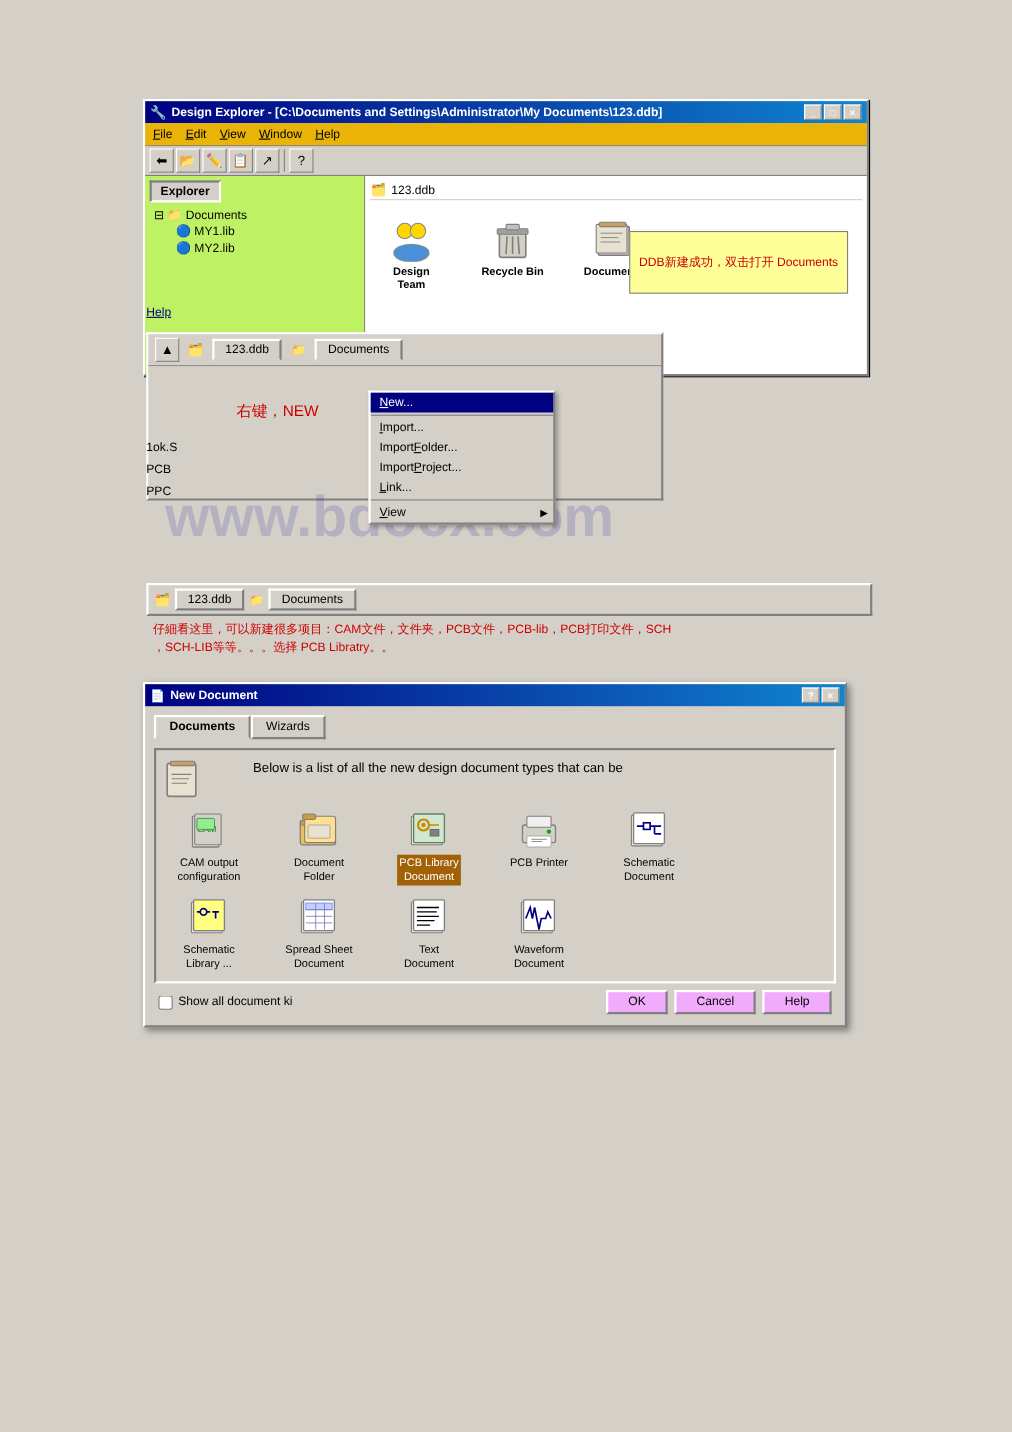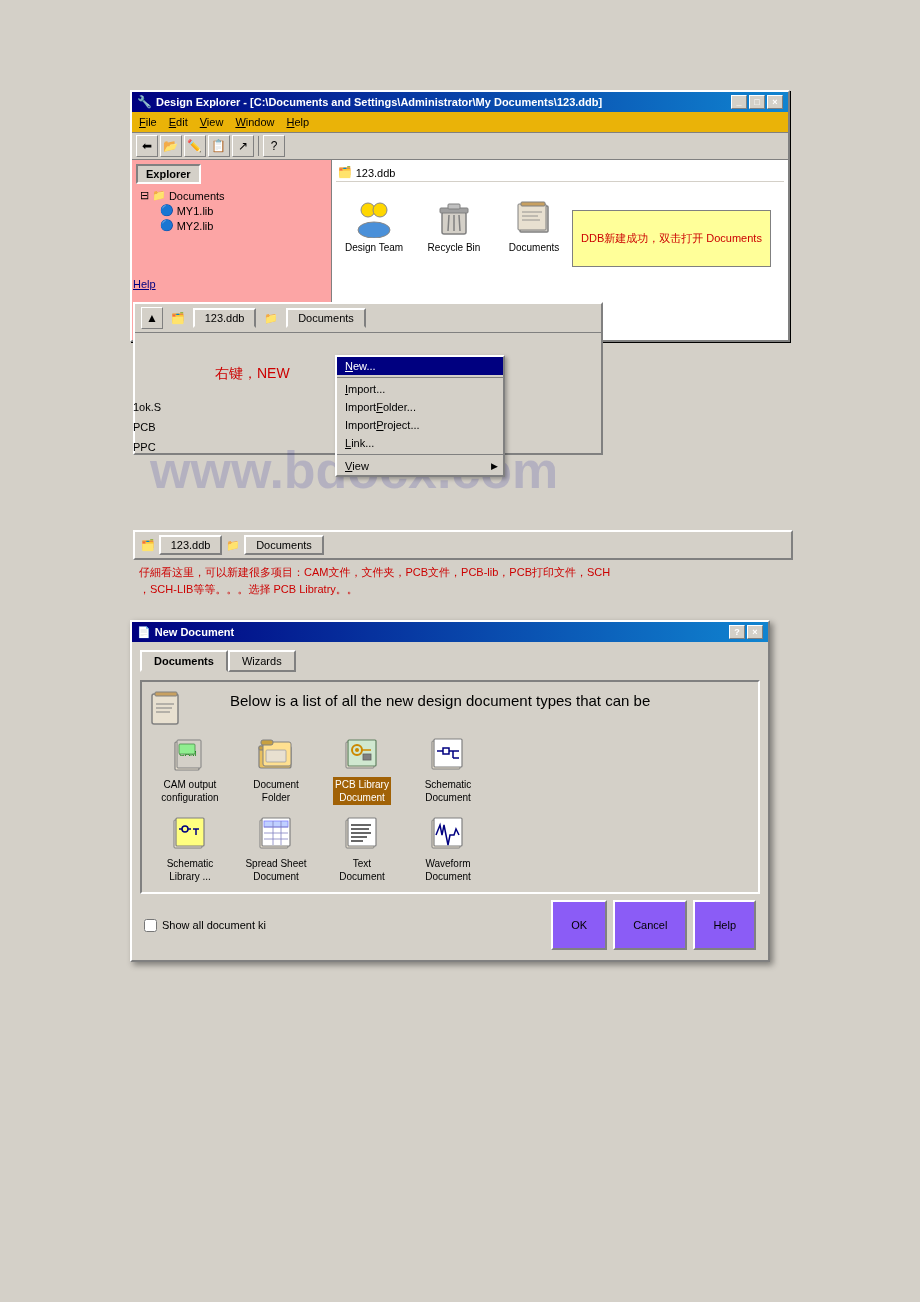--- a/index.html
+++ b/index.html
@@ -106,21 +106,21 @@
       margin: 0 2px;
     }
 
     .main-content {
       display: flex;
       height: 180px;
     }
 
     .explorer-panel {
       width: 200px;
-      background: #fca5a5;
+      background: #bef264;
       border-right: 1px solid #808080;
       padding: 4px;
     }
 
     .explorer-header {
       background: #d4d0c8;
       border: 2px solid;
       border-color: #808080 #ffffff #ffffff #808080;
       padding: 2px 8px;
       font-weight: bold;
@@ -147,22 +147,23 @@
       display: flex;
       align-items: center;
       gap: 4px;
       margin-bottom: 8px;
       padding: 2px;
       border-bottom: 1px solid #d4d0c8;
     }
 
     .right-panel-items {
       display: flex;
-      gap: 20px;
+      gap: 32px;
       padding: 8px;
+      font-weight: bold;
     }
 
     .icon-item {
       display: flex;
       flex-direction: column;
       align-items: center;
       gap: 4px;
       cursor: pointer;
       width: 60px;
     }
@@ -375,28 +376,28 @@
       margin-bottom: 10px;
     }
 
     .desc-icon {
       width: 36px;
       height: 36px;
       flex-shrink: 0;
     }
 
     .desc-text {
-      font-size: 15px;
+      font-size: 12px;
       line-height: 1.4;
       padding-left: 36px;
     }
 
     .doc-icons-row {
       display: flex;
-      gap: 6px;
+      gap: 20px;
     }
 
     .doc-icon-item {
       display: flex;
       flex-direction: column;
       align-items: center;
       gap: 3px;
       width: 80px;
       cursor: pointer;
     }
@@ -436,24 +437,24 @@
       width: 13px;
       height: 13px;
     }
 
     .footer-buttons {
       display: flex;
       gap: 6px;
     }
 
     .dialog-btn {
-      background: #8b5cf6;
-      border: 2px solid;
-      border-color: #ffffff #808080 #808080 #ffffff;
-      padding: 17px 18px;
+      background: #f0abfc;
+      border: 2px solid;
+      border-color: #ffffff #808080 #808080 #ffffff;
+      padding: 3px 18px;
       font-size: 11px;
       cursor: pointer;
       min-width: 55px;
     }
 
   </style>
 </head>
 <body>
 
 <div class="main-window">
@@ -679,20 +680,31 @@
             <rect x="3" y="6" width="28" height="26" rx="1" fill="#e8e0d0" stroke="#808080" stroke-width="1"></rect>
             <rect x="5" y="4" width="28" height="26" rx="1" fill="#d0e8d0" stroke="#608060" stroke-width="1.2"></rect>
             <circle cx="14" cy="14" r="5" fill="none" stroke="#cc8800" stroke-width="2"></circle>
             <circle cx="14" cy="14" r="2" fill="#cc8800"></circle>
             <rect x="20" y="18" width="8" height="6" rx="0" fill="#808080" stroke="#606060" stroke-width="0.8"></rect>
             <line x1="19" y1="14" x2="28" y2="14" stroke="#cc8800" stroke-width="1.5"></line>
           </svg>
           <span class="doc-icon-label">PCB Library<br>Document</span>
         </div>
 
+        <div class="doc-icon-item">
+          <svg class="icon-svg" viewBox="0 0 38 38">
+            <rect x="4" y="14" width="30" height="16" rx="2" fill="#d4d0c8" stroke="#808080" stroke-width="1.2"></rect>
+            <rect x="8" y="6" width="22" height="10" rx="1" fill="#f0f0f0" stroke="#808080" stroke-width="1"></rect>
+            <rect x="8" y="24" width="22" height="10" rx="1" fill="#ffffff" stroke="#a0a0a0" stroke-width="0.8"></rect>
+            <circle cx="28" cy="20" r="2" fill="#00aa00"></circle>
+            <line x1="12" y1="27" x2="26" y2="27" stroke="#808080" stroke-width="0.8"></line>
+            <line x1="12" y1="29" x2="22" y2="29" stroke="#808080" stroke-width="0.8"></line>
+          </svg>
+          <span class="doc-icon-label">PCB Printer</span>
+        </div>
 
         <div class="doc-icon-item">
           <svg class="icon-svg" viewBox="0 0 38 38">
             <rect x="3" y="5" width="28" height="28" rx="1" fill="#e8e0d0" stroke="#808080" stroke-width="1"></rect>
             <rect x="5" y="3" width="28" height="28" rx="1" fill="#ffffff" stroke="#808080" stroke-width="1.2"></rect>
             <line x1="8" y1="15" x2="14" y2="15" stroke="#000080" stroke-width="1.5"></line>
             <rect x="14" y="12" width="6" height="6" fill="none" stroke="#000080" stroke-width="1.5"></rect>
             <line x1="20" y1="15" x2="30" y2="15" stroke="#000080" stroke-width="1.5"></line>
             <line x1="24" y1="15" x2="24" y2="22" stroke="#000080" stroke-width="1.5"></line>
             <line x1="24" y1="22" x2="30" y2="22" stroke="#000080" stroke-width="1.5"></line>

